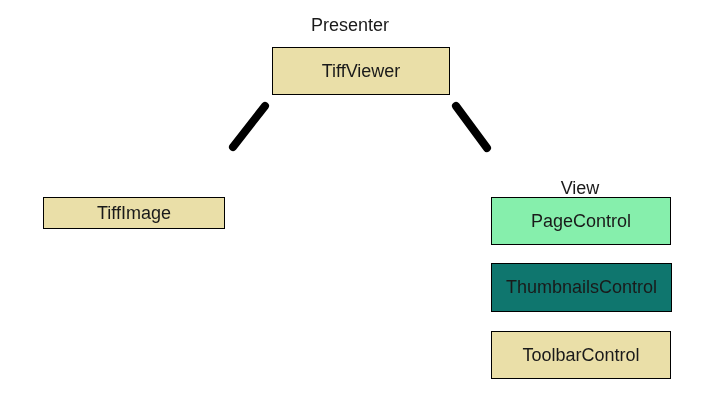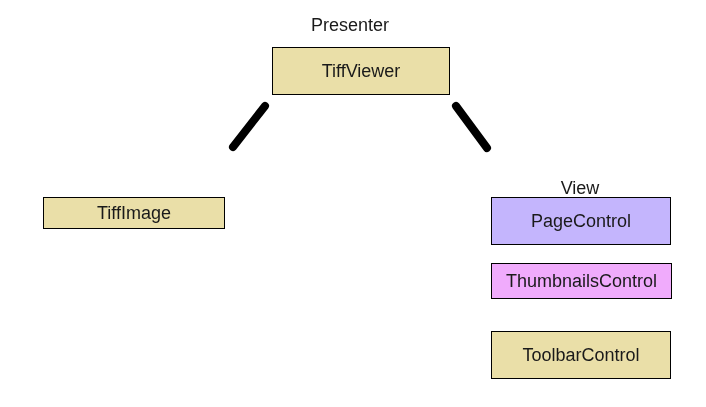--- a/index.html
+++ b/index.html
@@ -53,19 +53,19 @@
 
   <div class="group-label" style="left: 280px; top: 15px; color: rgb(26, 26, 26);">Presenter</div>
 
   <div class="box" style="left: 272px; top: 47px; width: 178px; height: 48px; background: rgb(234, 223, 168); border-color: rgb(0, 0, 0); color: rgb(26, 26, 26);">TiffViewer</div>
 
 
   <div class="box" style="left: 43px; top: 197px; width: 182px; height: 32px; background: rgb(234, 223, 168); border-color: rgb(0, 0, 0); color: rgb(26, 26, 26);">TiffImage</div>
 
   <div class="group-label" style="left: 510px; top: 166px; color: rgb(26, 26, 26); margin-top: 12px;">View</div>
 
-  <div class="box" style="left: 491px; top: 197px; width: 180px; height: 48px; background: #c4b5fd; border-color: rgb(0, 0, 0); color: rgb(26, 26, 26);">PageControl</div>
+  <div class="box" style="left: 491px; top: 197px; width: 180px; height: 48px; background: #86efac; border-color: rgb(0, 0, 0); color: rgb(26, 26, 26);">PageControl</div>
 
-  <div class="box" style="left: 491px; top: 263px; width: 181px; height: 36px; background: #f0abfc; border-color: rgb(0, 0, 0); color: rgb(26, 26, 26);">ThumbnailsControl</div>
+  <div class="box" style="left: 491px; top: 263px; width: 181px; height: 49px; background: #0f766e; border-color: rgb(0, 0, 0); color: rgb(26, 26, 26);">ThumbnailsControl</div>
 
   <div class="box" style="left: 491px; top: 331px; width: 180px; height: 48px; background: rgb(234, 223, 168); border-color: rgb(0, 0, 0); color: rgb(26, 26, 26);">ToolbarControl</div>
 
 </div>
 
 </body></html>

